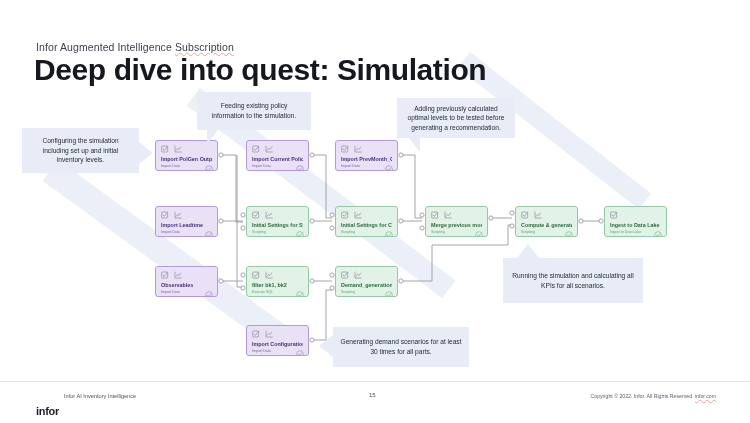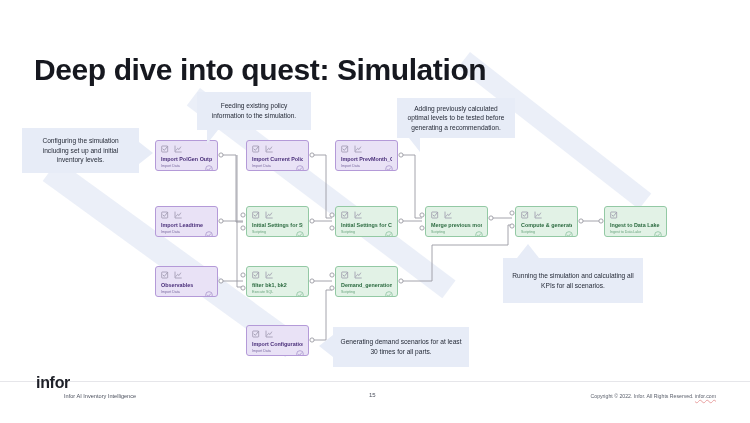--- a/index.html
+++ b/index.html
@@ -115,22 +115,22 @@
     border-style: solid;
     pointer-events: none;
   }
 
   
   .footer-rule {
     position: absolute; left: 0; top: 381px;
     width: 750px; height: 1px; background: #e6e6ea;
   }
   .logo {
-    position: absolute; left: 36px; top: 374px;
-    font-size: 16px; font-weight: 700; color: #1d1f27;
+    position: absolute; left: 36px; top: 405px;
+    font-size: 11px; font-weight: 700; color: #1d1f27;
     letter-spacing: -0.3px;
   }
   .footer-product {
     position: absolute; left: 64px; top: 393px;
     font-size: 5.6px; color: #4c515e;
   }
   .page-num {
     position: absolute; left: 369px; top: 392px;
     font-size: 6px; color: #4c515e;
   }
@@ -146,20 +146,21 @@
 </style>
 </head>
 <body>
 
 <div id="slide">
 
   <div class="ribbon ribbon-a"></div>
   <div class="ribbon ribbon-b"></div>
   <div class="ribbon ribbon-c"></div>
 
+  <div class="eyebrow"><span>Infor Augmented Intelligence </span><span class="wavy">Subscription</span></div>
   <div class="title">Deep dive into quest: Simulation</div>
 
   <svg id="wires" viewBox="0 0 750 423">
 
     <path d="M221 155 H236 V222 H243"></path>
     <path d="M237 155 V287 H243"></path>
     <path d="M312 155 H326 V218 H332"></path>
     <path d="M401 155 H415 V218 H422"></path>
 
     <path d="M221 221 H243"></path>

